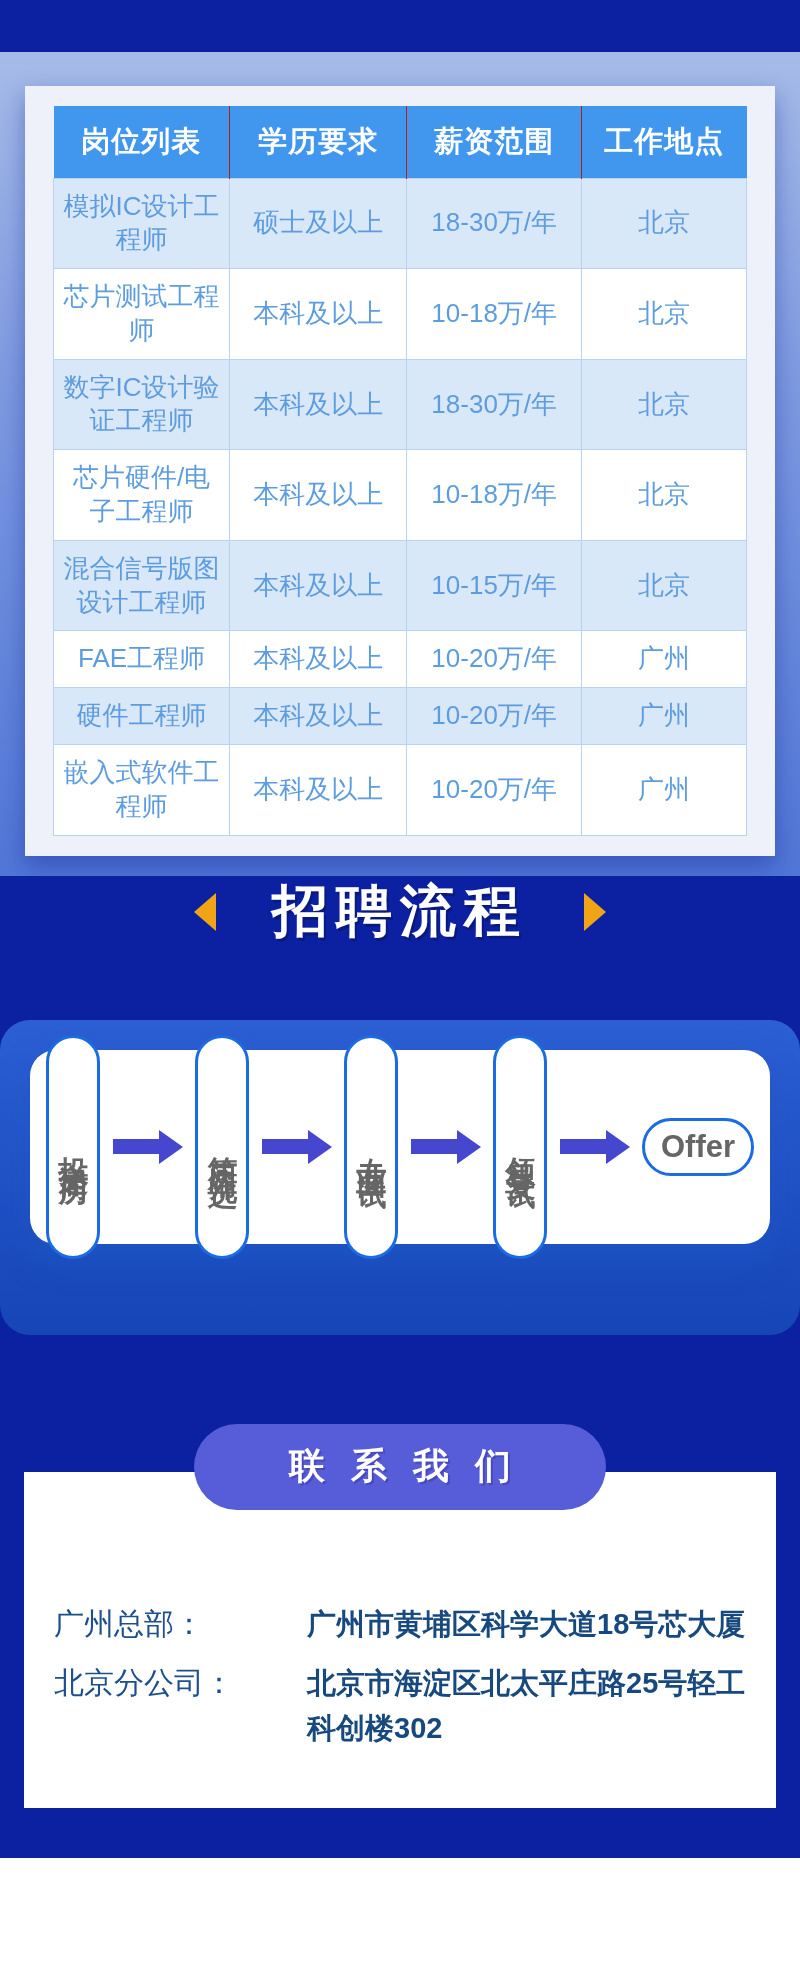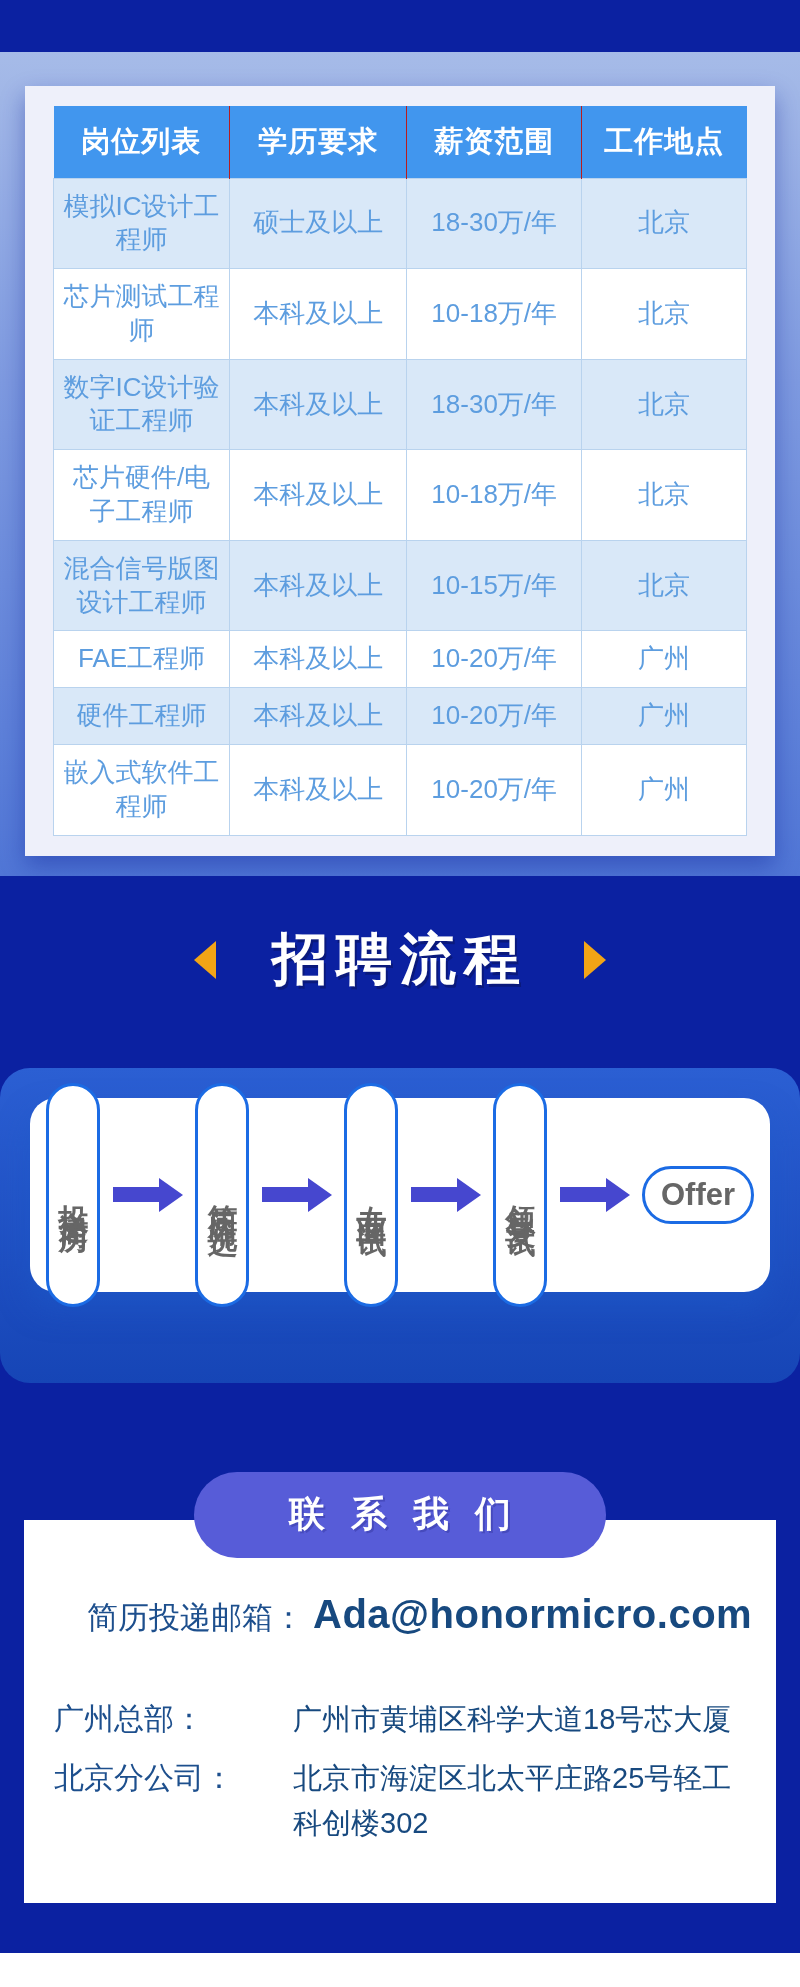--- a/index.html
+++ b/index.html
@@ -47,21 +47,21 @@
     text-align:center;vertical-align:middle;
     padding:11px 6px;
     border:1px solid #b9d3ee;
   }
   table.jobs tbody tr:nth-child(odd) td{background:var(--row-light);}
   table.jobs tbody tr:nth-child(even) td{background:#ffffff;}
   table.jobs col.c1{width:25.4%;} table.jobs col.c2{width:25.6%;}
   table.jobs col.c3{width:25.2%;} table.jobs col.c4{width:23.8%;}
 
   
-  .process-section{background:var(--navy);padding-top:48px;}
+  .process-section{background:var(--navy);}
   .process-title-row{
     display:flex;align-items:center;justify-content:center;gap:56px;
     height:72px;margin-bottom:72px;
   }
   .tri{width:0;height:0;border-top:19px solid transparent;border-bottom:19px solid transparent;}
   .tri-left{border-right:22px solid var(--accent-orange);}
   .tri-right{border-left:22px solid var(--accent-orange);}
   .process-title{
     color:#fff;font-size:56px;font-weight:800;letter-spacing:8px;
     text-shadow:2px 3px 0 rgba(8,16,80,.45);
@@ -123,22 +123,22 @@
     color:#1d4f8d;font-size:31px;
   }
   .contact-row .val{margin-left:9px;color:var(--contact-navy);font-weight:700;}
   .row-email{margin-bottom:22px;}
   .row-email .val{font-size:40px;letter-spacing:.5px;}
   .row-hotline .val{font-size:38px;letter-spacing:1px;}
   .addr-block{margin-top:58px;}
   .addr-row{display:flex;align-items:baseline;margin-bottom:14px;}
   .addr-row .lbl{flex:0 0 230px;text-align:left;color:#1d4f8d;font-size:30px;}
   .addr-row .val{
-    margin-left:9px;max-width:460px;
-    color:var(--contact-navy);font-weight:400;font-size:29px;line-height:1.55;
+    margin-left:23px;max-width:460px;
+    color:var(--contact-navy);font-weight:700;font-size:29px;line-height:1.55;
   }
   .bottom-band{height:50px;background:var(--navy);}
 </style>
 </head>
 <body>
 
 <div class="page">
 
   <div class="top-band"></div>
 
@@ -241,24 +241,20 @@
         <div class="offer-pill">Offer</div>
       </div>
     </div>
 
     <div class="contact-badge">
       <span>联系我们</span>
     </div>
   </div>
 
   <div class="contact-panel">
-    <div class="contact-row row-email">
-      <span class="lbl">简历投递邮箱：</span>
-      <span class="val">Ada@honormicro.com</span>
-    </div>
 
     <div class="addr-block">
       <div class="addr-row">
         <span class="lbl">广州总部：</span>
         <span class="val">广州市黄埔区科学大道18号芯大厦</span>
       </div>
       <div class="addr-row">
         <span class="lbl">北京分公司：</span>
         <span class="val">北京市海淀区北太平庄路25号轻工科创楼302</span>
       </div>

